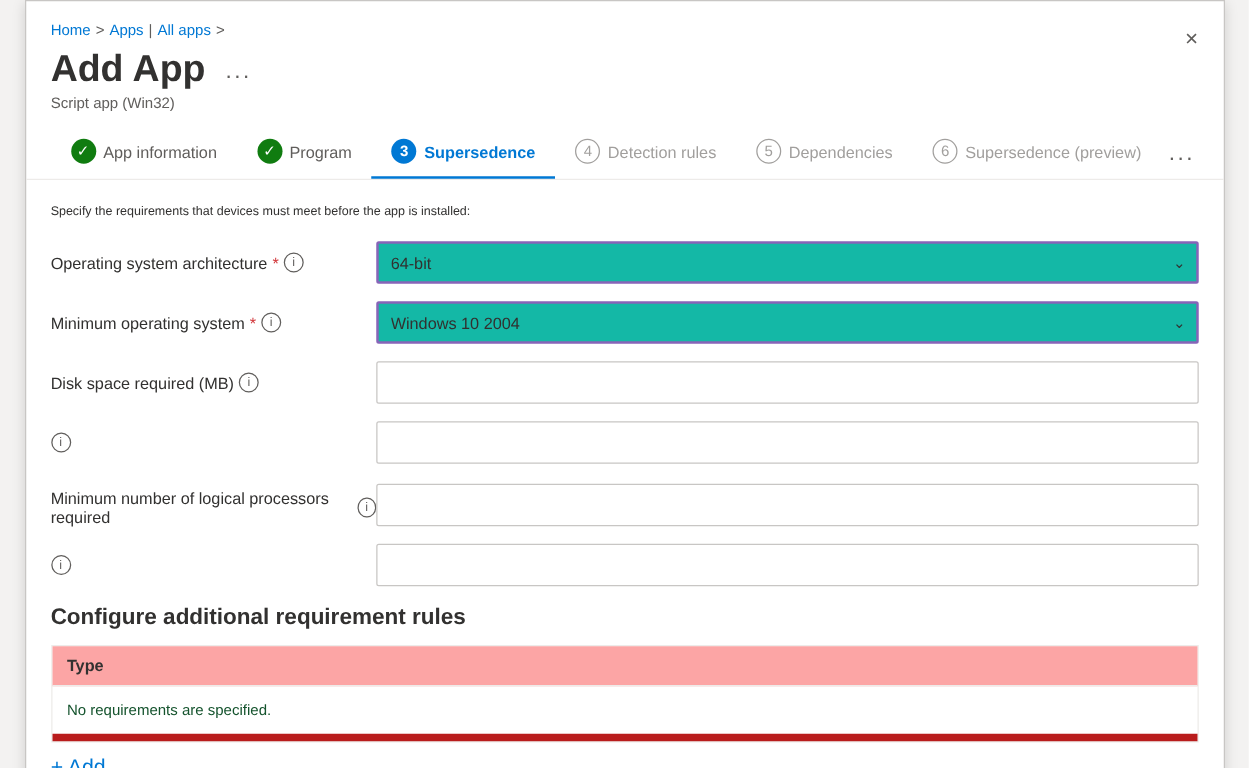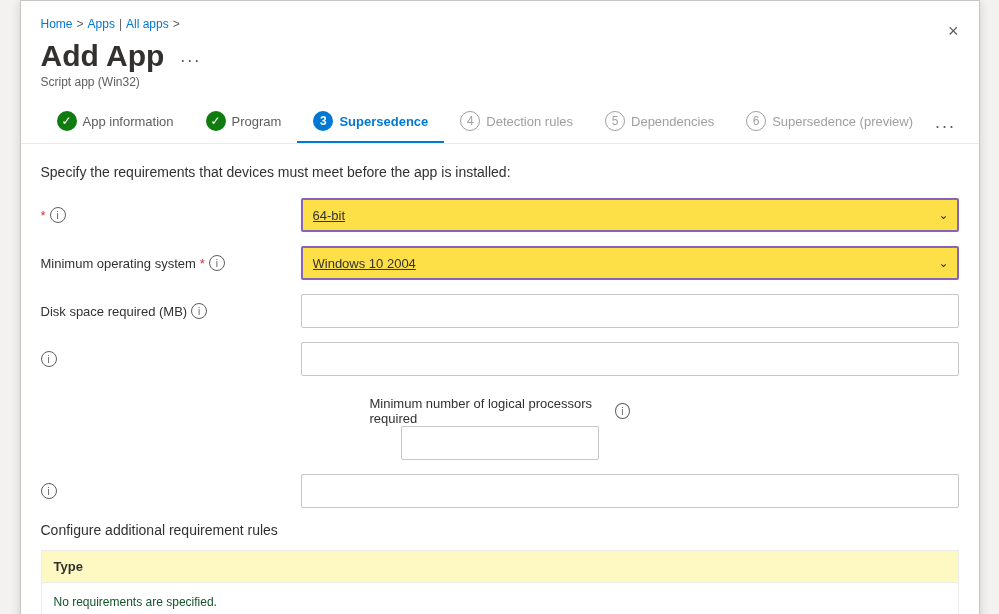--- a/index.html
+++ b/index.html
@@ -16,35 +16,35 @@
     .close-btn { position: absolute; top: 16px; right: 16px; background: none; border: none; cursor: pointer; font-size: 18px; color: #605e5c; padding: 4px; }
     .tabs { display: flex; align-items: center; padding: 0 20px; border-bottom: 1px solid #edebe9; margin-top: 8px; gap: 0; }
     .tab { display: flex; align-items: center; gap: 6px; padding: 10px 16px; font-size: 13px; cursor: pointer; color: #605e5c; border-bottom: 2px solid transparent; white-space: nowrap; }
     .tab.active { color: #0078d4; border-bottom: 2px solid #0078d4; font-weight: 600; }
     .tab.completed .tab-icon { display: inline-flex; align-items: center; justify-content: center; width: 20px; height: 20px; border-radius: 50%; background: #107c10; color: #fff; font-size: 12px; }
     .tab.numbered .tab-icon { display: inline-flex; align-items: center; justify-content: center; width: 20px; height: 20px; border-radius: 50%; background: #0078d4; color: #fff; font-size: 12px; font-weight: 700; }
     .tab.inactive .tab-icon { display: inline-flex; align-items: center; justify-content: center; width: 20px; height: 20px; border-radius: 50%; border: 1px solid #a19f9d; color: #a19f9d; font-size: 12px; }
     .tab.inactive { color: #a19f9d; }
     .tab-more { margin-left: auto; background: none; border: none; cursor: pointer; font-size: 18px; color: #605e5c; letter-spacing: 2px; padding: 8px 6px; }
     .content { padding: 20px 20px; }
-    .description { font-size: 14px; color: #323130; margin-bottom: 18px; }
+    .description { font-size: 10px; color: #323130; margin-bottom: 18px; }
     .form-row { display: flex; align-items: center; margin-bottom: 14px; }
     .form-label { width: 260px; min-width: 260px; font-size: 13px; color: #323130; display: flex; align-items: center; gap: 4px; }
     .form-label .required { color: #d13438; }
     .info-icon { display: inline-flex; align-items: center; justify-content: center; width: 16px; height: 16px; border-radius: 50%; border: 1px solid #605e5c; color: #605e5c; font-size: 10px; cursor: pointer; }
     .form-control { flex: 1; }
     .select-wrapper { position: relative; display: block; }
-    .select-wrapper select { width: 100%; padding: 6px 32px 6px 10px; border: 2px solid #8764b8; border-radius: 2px; font-size: 13px; color: #323130; appearance: none; background: #fde047; cursor: pointer; height: 34px; text-decoration: underline; }
+    .select-wrapper select { width: 100%; padding: 6px 32px 6px 10px; border: 2px solid #8764b8; border-radius: 2px; font-size: 13px; color: #323130; appearance: none; background: #14b8a6; cursor: pointer; height: 34px; }
     .select-wrapper .chevron { position: absolute; right: 10px; top: 50%; transform: translateY(-50%); pointer-events: none; color: #323130; font-size: 12px; }
     .text-input { width: 100%; padding: 6px 10px; border: 1px solid #c8c6c4; border-radius: 2px; font-size: 13px; color: #323130; height: 34px; outline: none; }
-    .form-row.multiline { align-items: center; flex-direction: column; }
+    .form-row.multiline { align-items: flex-end; }
     .form-row.multiline .form-label { padding-top: 6px; }
-    .section-title { font-size: 14px; font-weight: 400; color: #323130; margin-bottom: 12px; }
+    .section-title { font-size: 18px; font-weight: 700; color: #323130; margin-bottom: 12px; }
     .table-container { border: 1px solid #edebe9; }
-    .table-header { display: flex; background: #fef9c3; border-bottom: 1px solid #edebe9; padding: 8px 12px; }
+    .table-header { display: flex; background: #fca5a5; border-bottom: 1px solid #edebe9; padding: 8px 12px; }
     .table-col-type { width: 200px; font-size: 13px; font-weight: 600; color: #323130; }
     .table-col-path { flex: 1; font-size: 13px; font-weight: 600; color: #323130; }
     .table-empty { padding: 12px; font-size: 12px; color: #14532d; border-bottom: 6px solid #b91c1c; }
     .add-link { display: inline-flex; align-items: center; gap: 4px; color: #0078d4; font-size: 17px; cursor: pointer; text-decoration: none; margin-top: 10px; }
   </style>
 </head>
 <body>
 
 <div class="modal">
 
@@ -93,20 +93,21 @@
     </div>
     <button class="tab-more">...</button>
   </div>
 
   <div class="content">
     <p class="description">Specify the requirements that devices must meet before the app is installed:</p>
 
     
     <div class="form-row">
       <div class="form-label">
+        <span>Operating system architecture</span>
         <span class="required">*</span>
         <span class="info-icon">i</span>
       </div>
       <div class="form-control select-wrapper">
         <select>
           <option value="32-bit">32-bit</option>
           <option value="64-bit" selected="">64-bit</option>
           <option value="32-bit and 64-bit">32-bit and 64-bit</option>
         </select>
         <span class="chevron">⌄</span>

